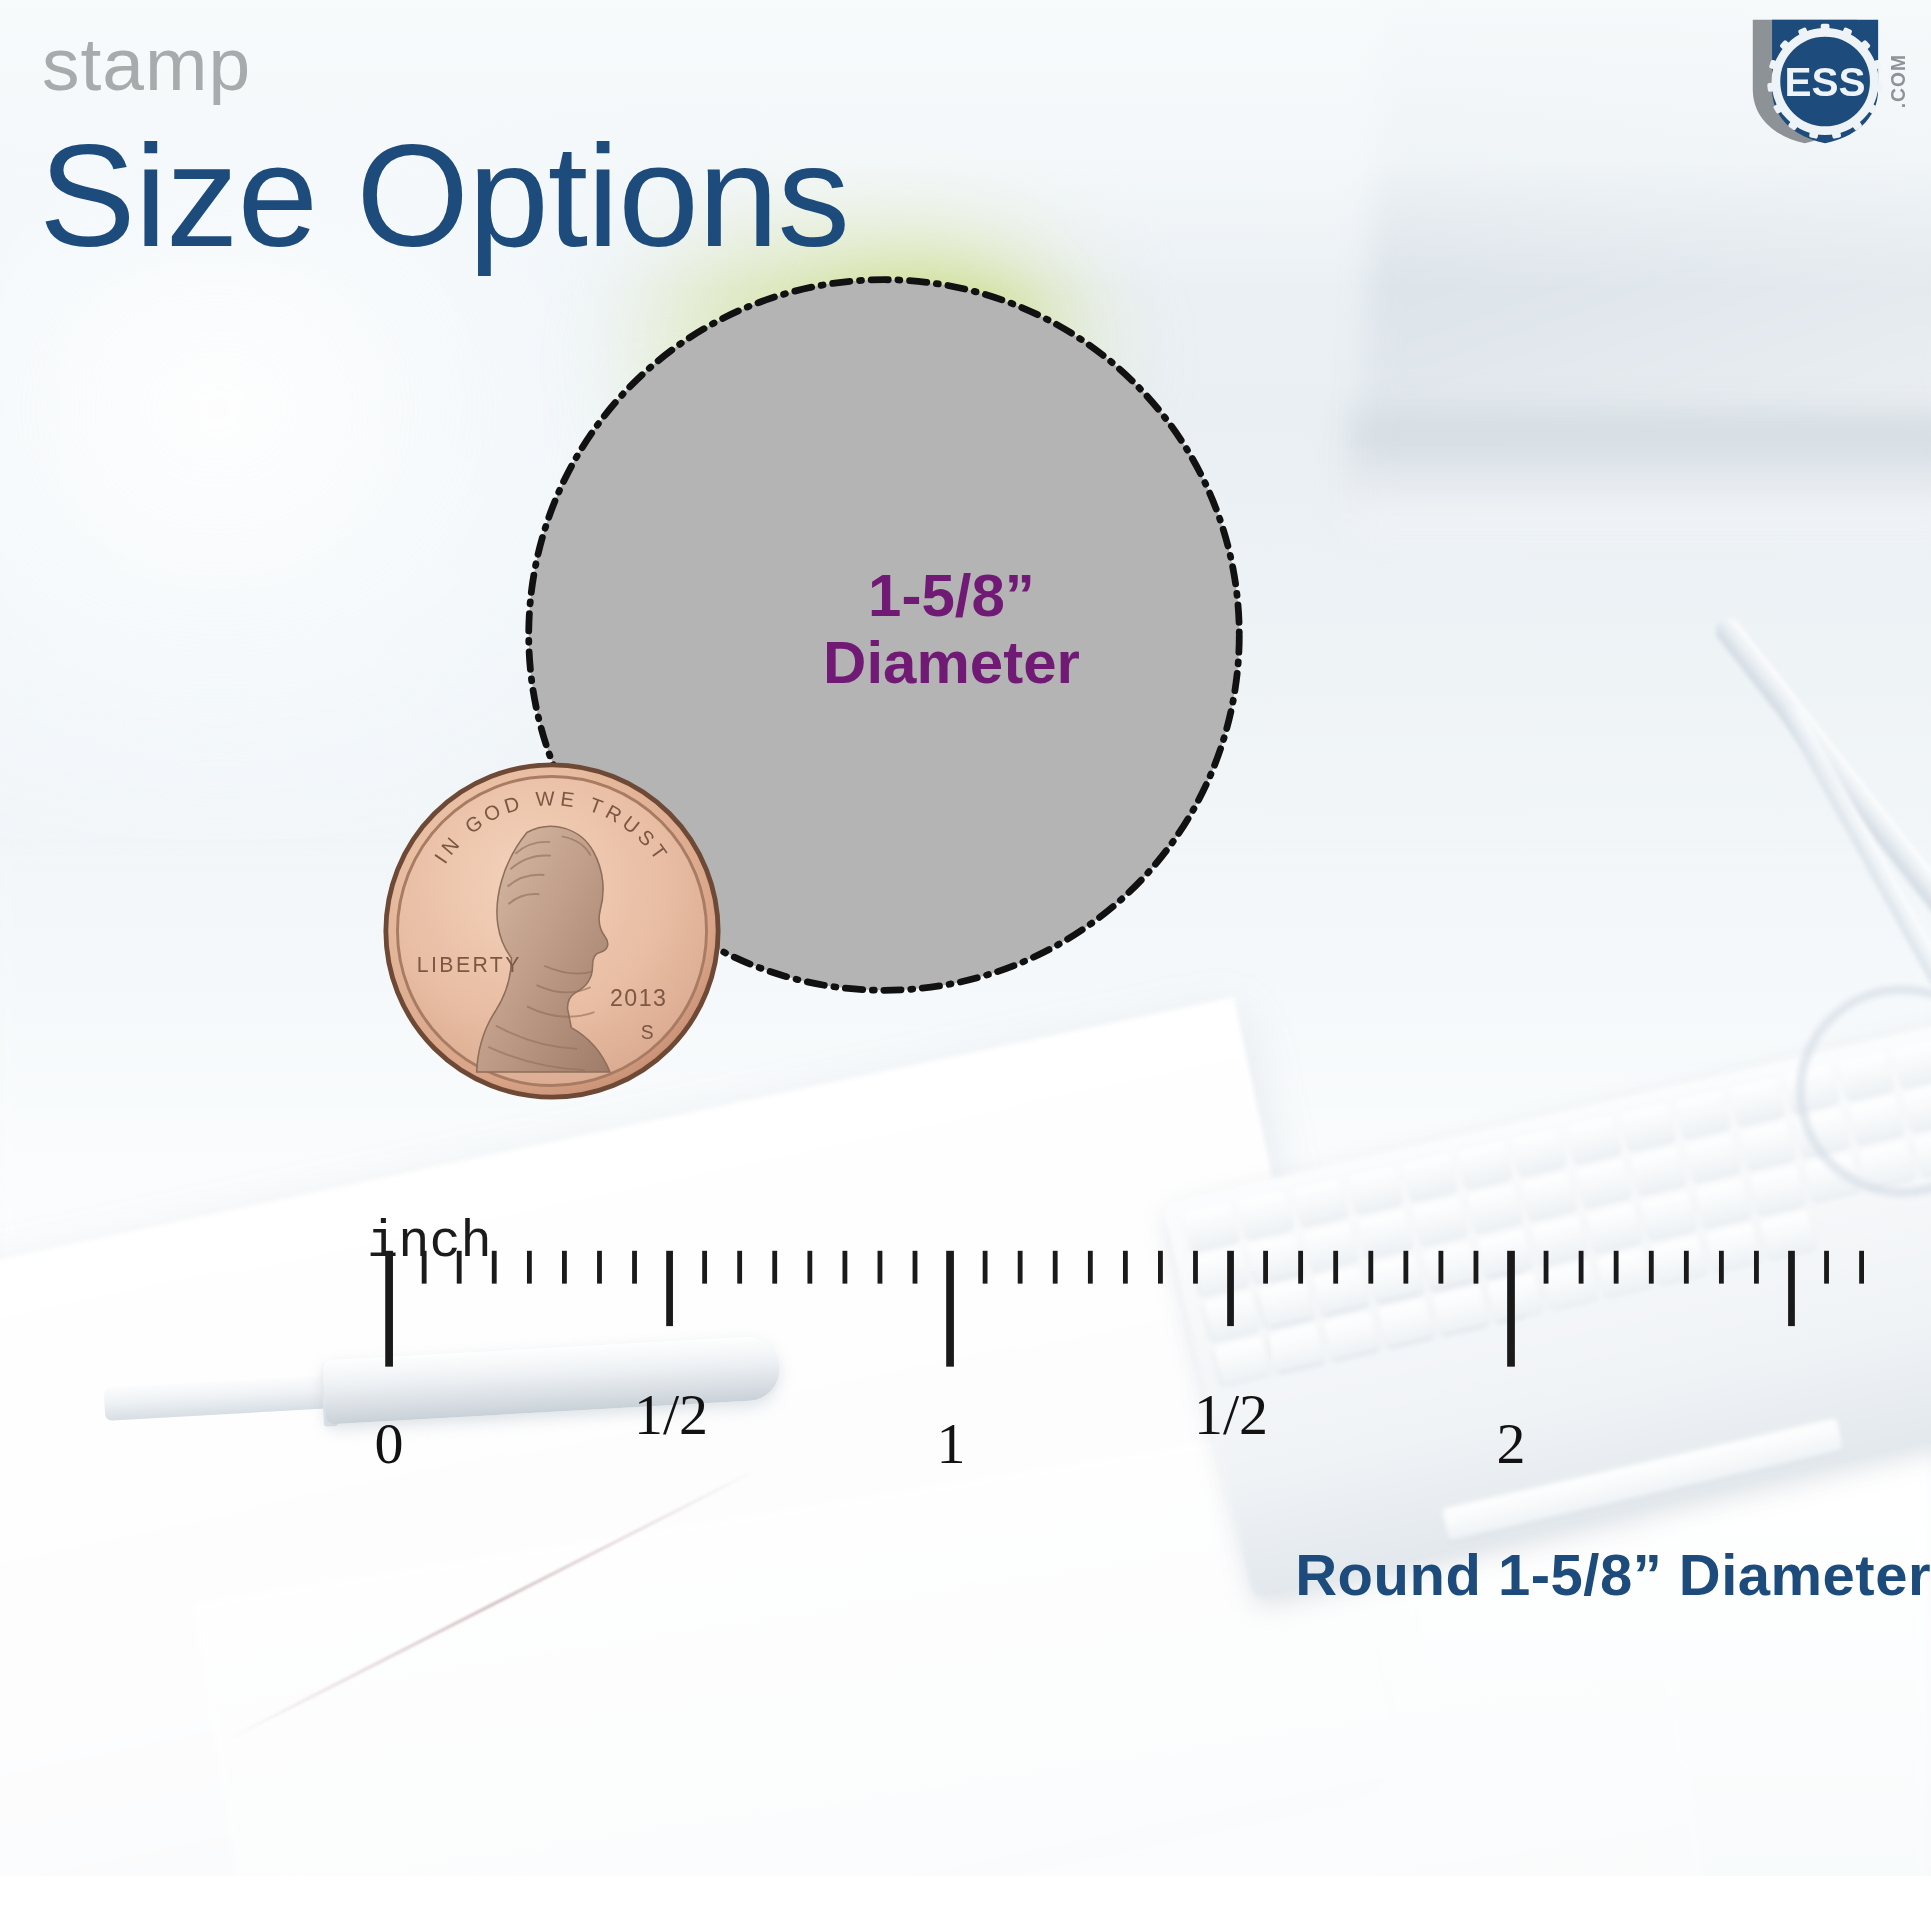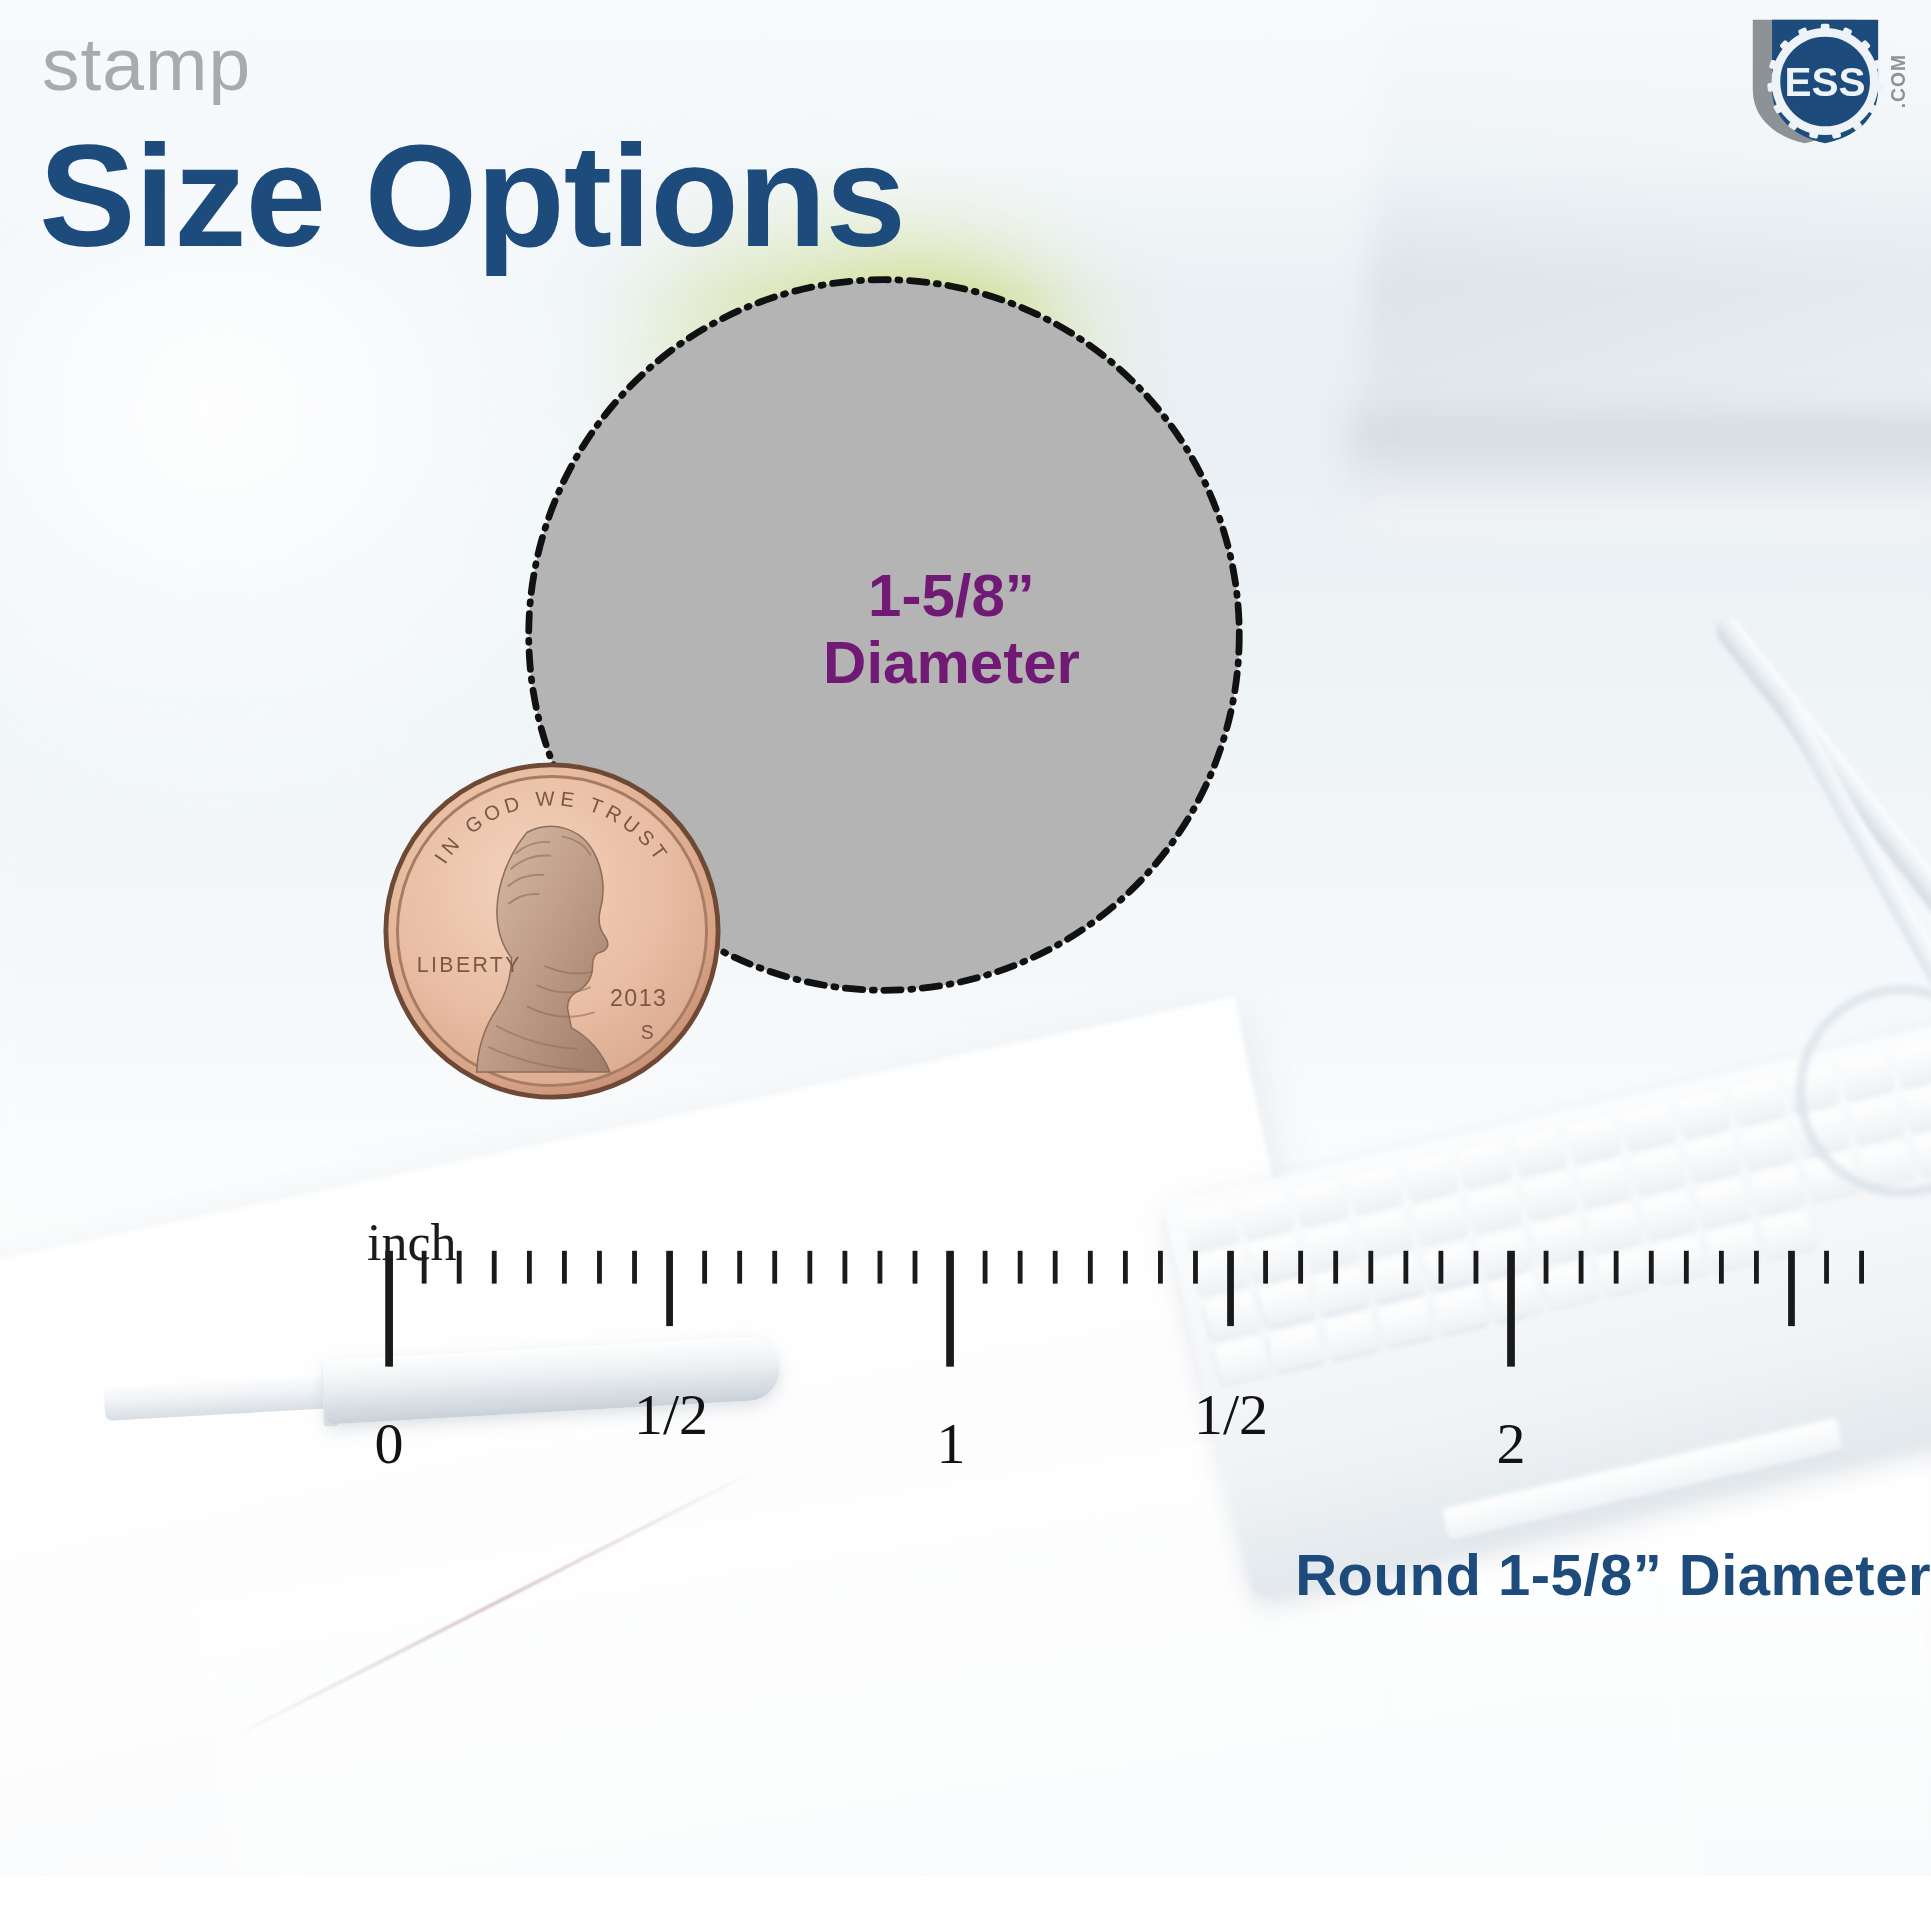--- a/index.html
+++ b/index.html
@@ -141,21 +141,21 @@
   }
 
   
   .hdr-stamp{
     position:absolute;left:42px;top:27px;
     font-size:75px;font-weight:400;color:#a7abae;letter-spacing:1px;
     line-height:1;
   }
   .hdr-title{
     position:absolute;left:39px;top:124px;
-    font-size:145px;font-weight:bold;color:#1d4b7c;
+    font-size:145px;font-weight:normal;color:#1d4b7c;
     letter-spacing:-1px;line-height:1;
   }
 
   
   .logo{position:absolute;right:21px;top:13.5px;display:flex;gap:0;}
   .logo-shield{position:relative;width:143px;height:135px;flex:0 0 auto;}
   .logo-shield svg{position:absolute;left:0;top:0;}
   .logo-word{display:flex;align-items:center;height:135px;}
   .logo-word span{
     font-size:64px;font-weight:bold;line-height:1;letter-spacing:-1.9px;
@@ -184,21 +184,21 @@
   .circle-label{padding-left:135px;}
 
   
   .penny{position:absolute;left:382px;top:761px;width:340px;height:340px;}
 
   
   .ruler{position:absolute;left:0;top:1212px;width:1931px;height:290px;}
   .ruler svg{display:block;}
   .ruler-inch-label{
     position:absolute;left:367px;top:1213px;
-    font-family:Liberation Serif, serif;
+    font-family:Liberation Mono, monospace;
     font-size:52px;color:#1b1b1b;
   }
   .tick-label{
     position:absolute;
     font-family:"Liberation Serif", serif;
     font-size:58px;color:#121212;
     transform:translateX(-50%);
     white-space:nowrap;
   }
 

